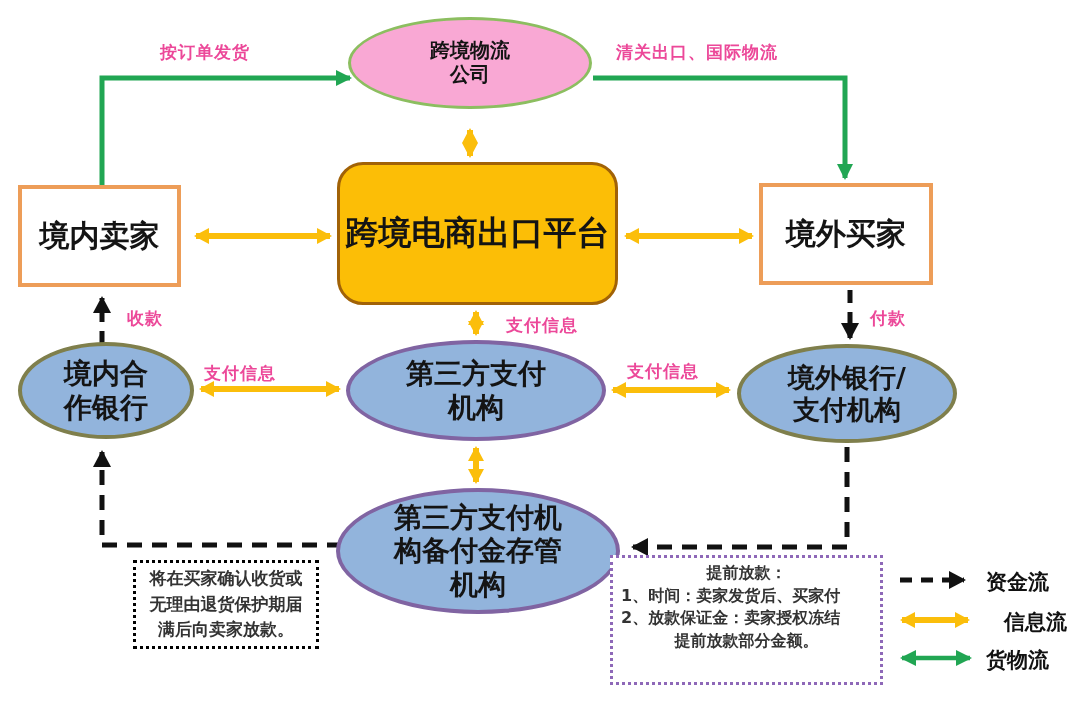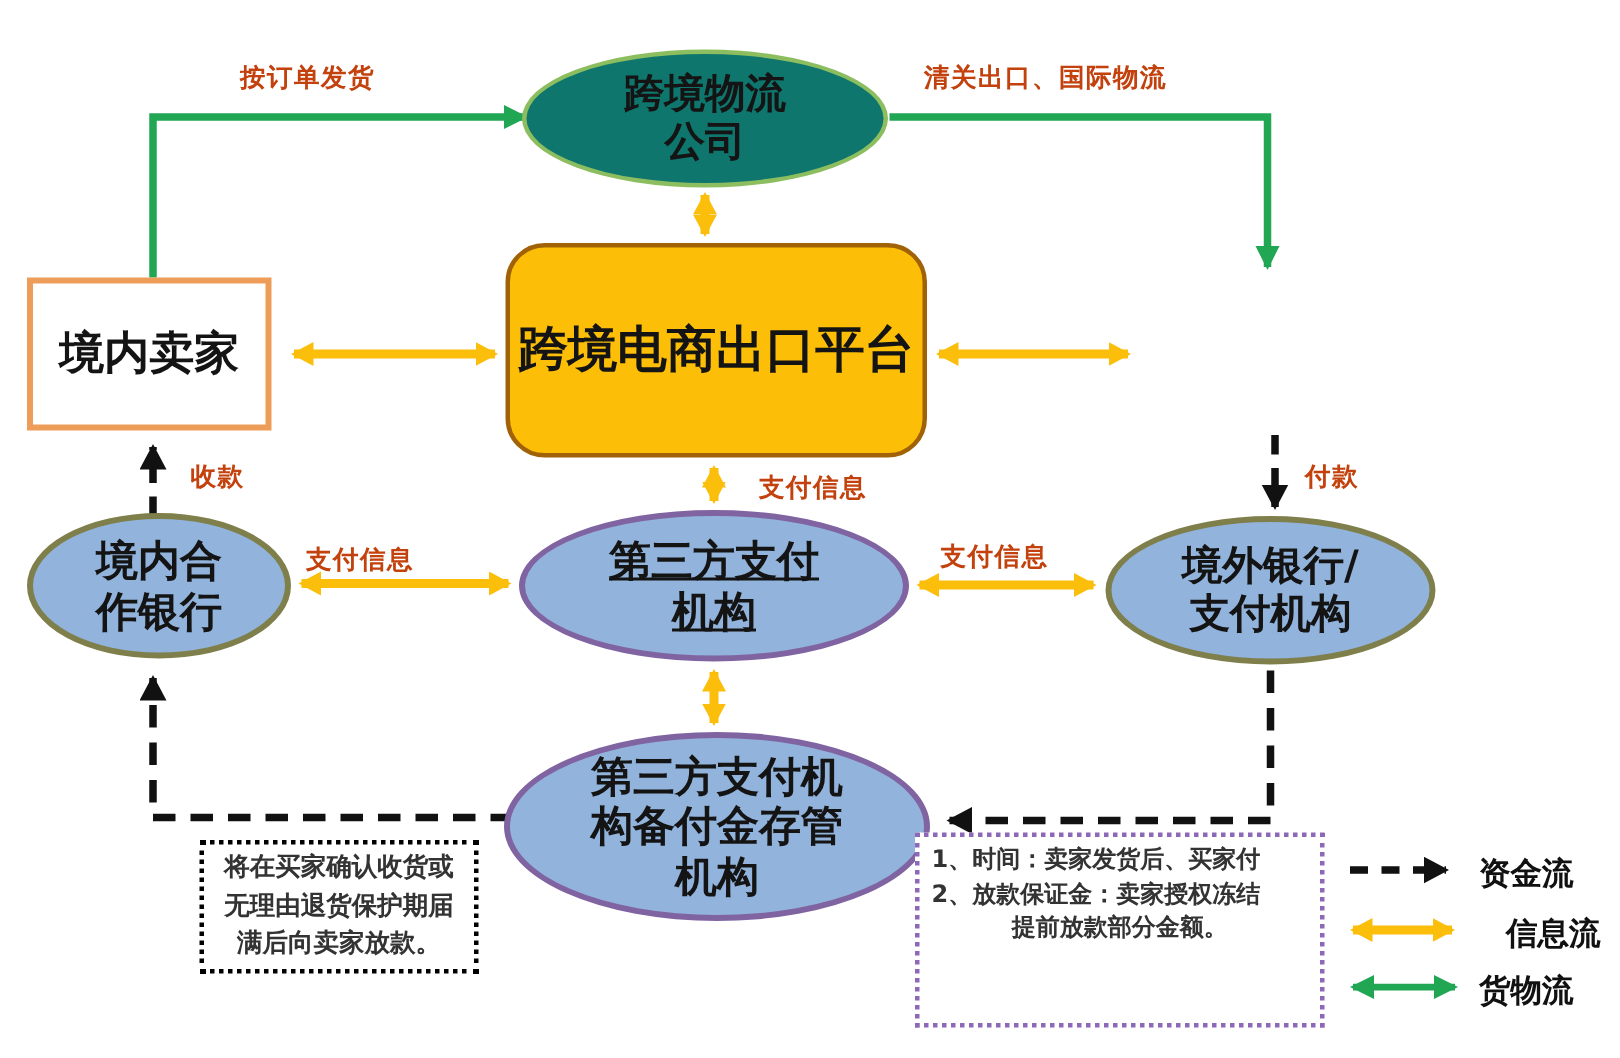--- a/index.html
+++ b/index.html
@@ -4,39 +4,39 @@
 <style>
   html,body{margin:0;padding:0;background:#fff;}
   body{width:1080px;height:705px;overflow:hidden;
        font-family:"DejaVu Sans","Liberation Sans",sans-serif;}
   #stage{position:relative;width:1080px;height:705px;background:#fff;}
   #wires{position:absolute;left:0;top:0;width:1080px;height:705px;}
 
   .node{position:absolute;display:flex;align-items:center;justify-content:center;
         text-align:center;font-weight:bold;color:#141414;white-space:pre-line;
         box-sizing:border-box;line-height:1.18;}
-  #n-logistics{left:348px;top:33px;width:244px;height:92px;background:#0f766e;
-        border:3px solid #8CBE60;border-radius:50%;font-size:27px;}
+  #n-logistics{left:348px;top:17px;width:244px;height:92px;background:#f9a8d4;
+        border:3px solid #8CBE60;border-radius:50%;font-size:20px;}
   #n-seller{left:18px;top:185px;width:163px;height:102px;background:#fff;
         border:4px solid #ED9D58;font-size:30px;}
   #n-buyer{left:759px;top:183px;width:174px;height:102px;background:#fff;
         border:4px solid #ED9D58;font-size:30px;}
   #n-platform{left:337px;top:162px;width:281px;height:143px;background:#FCBE06;
         border:3px solid #a16207;border-radius:26px;font-size:33px;}
   #n-dbank{left:18px;top:342px;width:176px;height:97px;background:#92B4DC;
         border:4px solid #7F7F4C;border-radius:50%;font-size:28px;}
   #n-tpp{left:346px;top:340px;width:260px;height:101px;background:#92B4DC;
-        border:4px solid #8064A2;border-radius:50%;font-size:28px;text-decoration:underline;}
+        border:4px solid #8064A2;border-radius:50%;font-size:28px;}
   #n-obank{left:737px;top:344px;width:220px;height:99px;background:#92B4DC;
         border:4px solid #7F7F4C;border-radius:50%;font-size:27px;}
   #n-custodian{left:336px;top:488px;width:284px;height:126px;background:#92B4DC;
         border:4px solid #8064A2;border-radius:50%;font-size:28px;}
 
   .flow-label{position:absolute;transform:translate(-50%,-50%);font-size:17px;
-        font-weight:600;color:#c2410c;white-space:nowrap;letter-spacing:1px;
+        font-weight:600;color:#ec4899;white-space:nowrap;letter-spacing:1px;
         font-family:"DejaVu Serif","Liberation Serif",serif;}
   #lb-ship{left:205px;top:52px;}
   #lb-customs{left:697px;top:52px;}
   #lb-receive{left:145px;top:318px;}
   #lb-pay{left:888px;top:318px;}
   #lb-info-mid{left:542px;top:325px;}
   #lb-info-left{left:240px;top:373px;}
   #lb-info-right{left:663px;top:371px;}
 
   #note-left{position:absolute;left:133px;top:560px;width:186px;height:89px;
@@ -91,20 +91,21 @@
     <path d="M847,447 L847,547 L633,547" fill="none" stroke="#111" stroke-width="5" stroke-dasharray="15 10" marker-end="url(#ah-k)"></path>
 
     <path d="M900,580 L964,580" fill="none" stroke="#111" stroke-width="5" stroke-dasharray="12 9" marker-end="url(#ah-k)"></path>
     <path d="M902,620 L968,620" fill="none" stroke="#FBBE0B" stroke-width="6" marker-start="url(#ah-y)" marker-end="url(#ah-y)"></path>
     <path d="M902,658 L970,658" fill="none" stroke="#21A653" stroke-width="4.5" marker-start="url(#ah-g)" marker-end="url(#ah-g)"></path>
   </svg>
 
   <div class="node" id="n-logistics">跨境物流
 公司</div>
   <div class="node" id="n-seller">境内卖家</div>
+  <div class="node" id="n-buyer">境外买家</div>
   <div class="node" id="n-platform">跨境电商出口平台</div>
   <div class="node" id="n-dbank">境内合
 作银行</div>
   <div class="node" id="n-tpp">第三方支付
 机构</div>
   <div class="node" id="n-obank">境外银行/
 支付机构</div>
   <div class="node" id="n-custodian">第三方支付机
 构备付金存管
 机构</div>
@@ -115,20 +116,21 @@
   <div class="flow-label" id="lb-pay">付款</div>
   <div class="flow-label" id="lb-info-mid">支付信息</div>
   <div class="flow-label" id="lb-info-left">支付信息</div>
   <div class="flow-label" id="lb-info-right">支付信息</div>
 
   <div id="note-left">将在买家确认收货或
 无理由退货保护期届
 满后向卖家放款。</div>
 
   <div id="note-right">
+    <div class="nr-title">提前放款：</div>
     <div class="nr-l1">1、时间：卖家发货后、买家付</div>
     <div class="nr-l3">2、放款保证金：卖家授权冻结</div>
     <div class="nr-l4">提前放款部分金额。</div>
   </div>
 
   <div class="legend-label" id="lg-funds">资金流</div>
   <div class="legend-label" id="lg-info">信息流</div>
   <div class="legend-label" id="lg-goods">货物流</div>
 </div>
 

